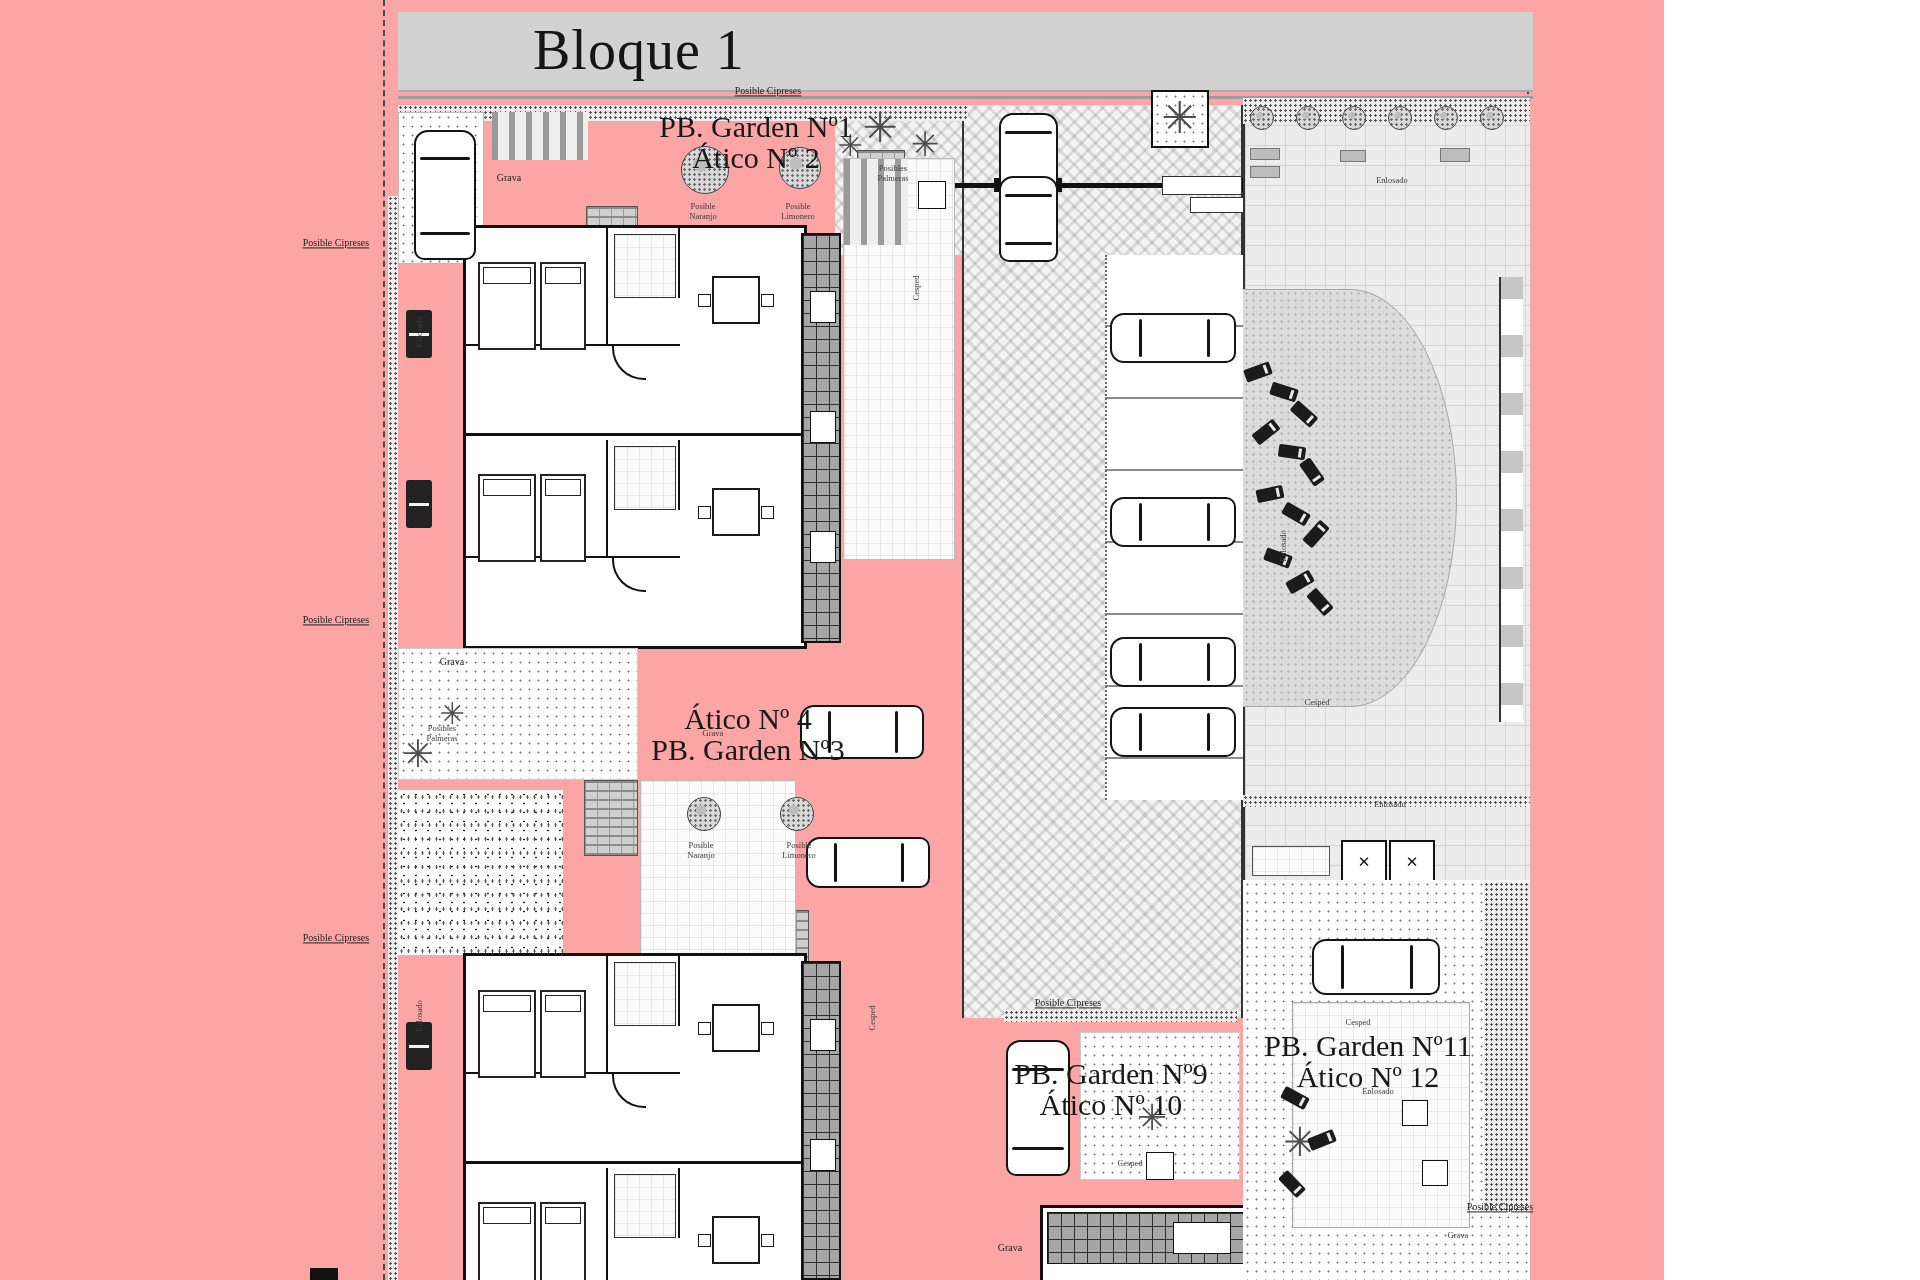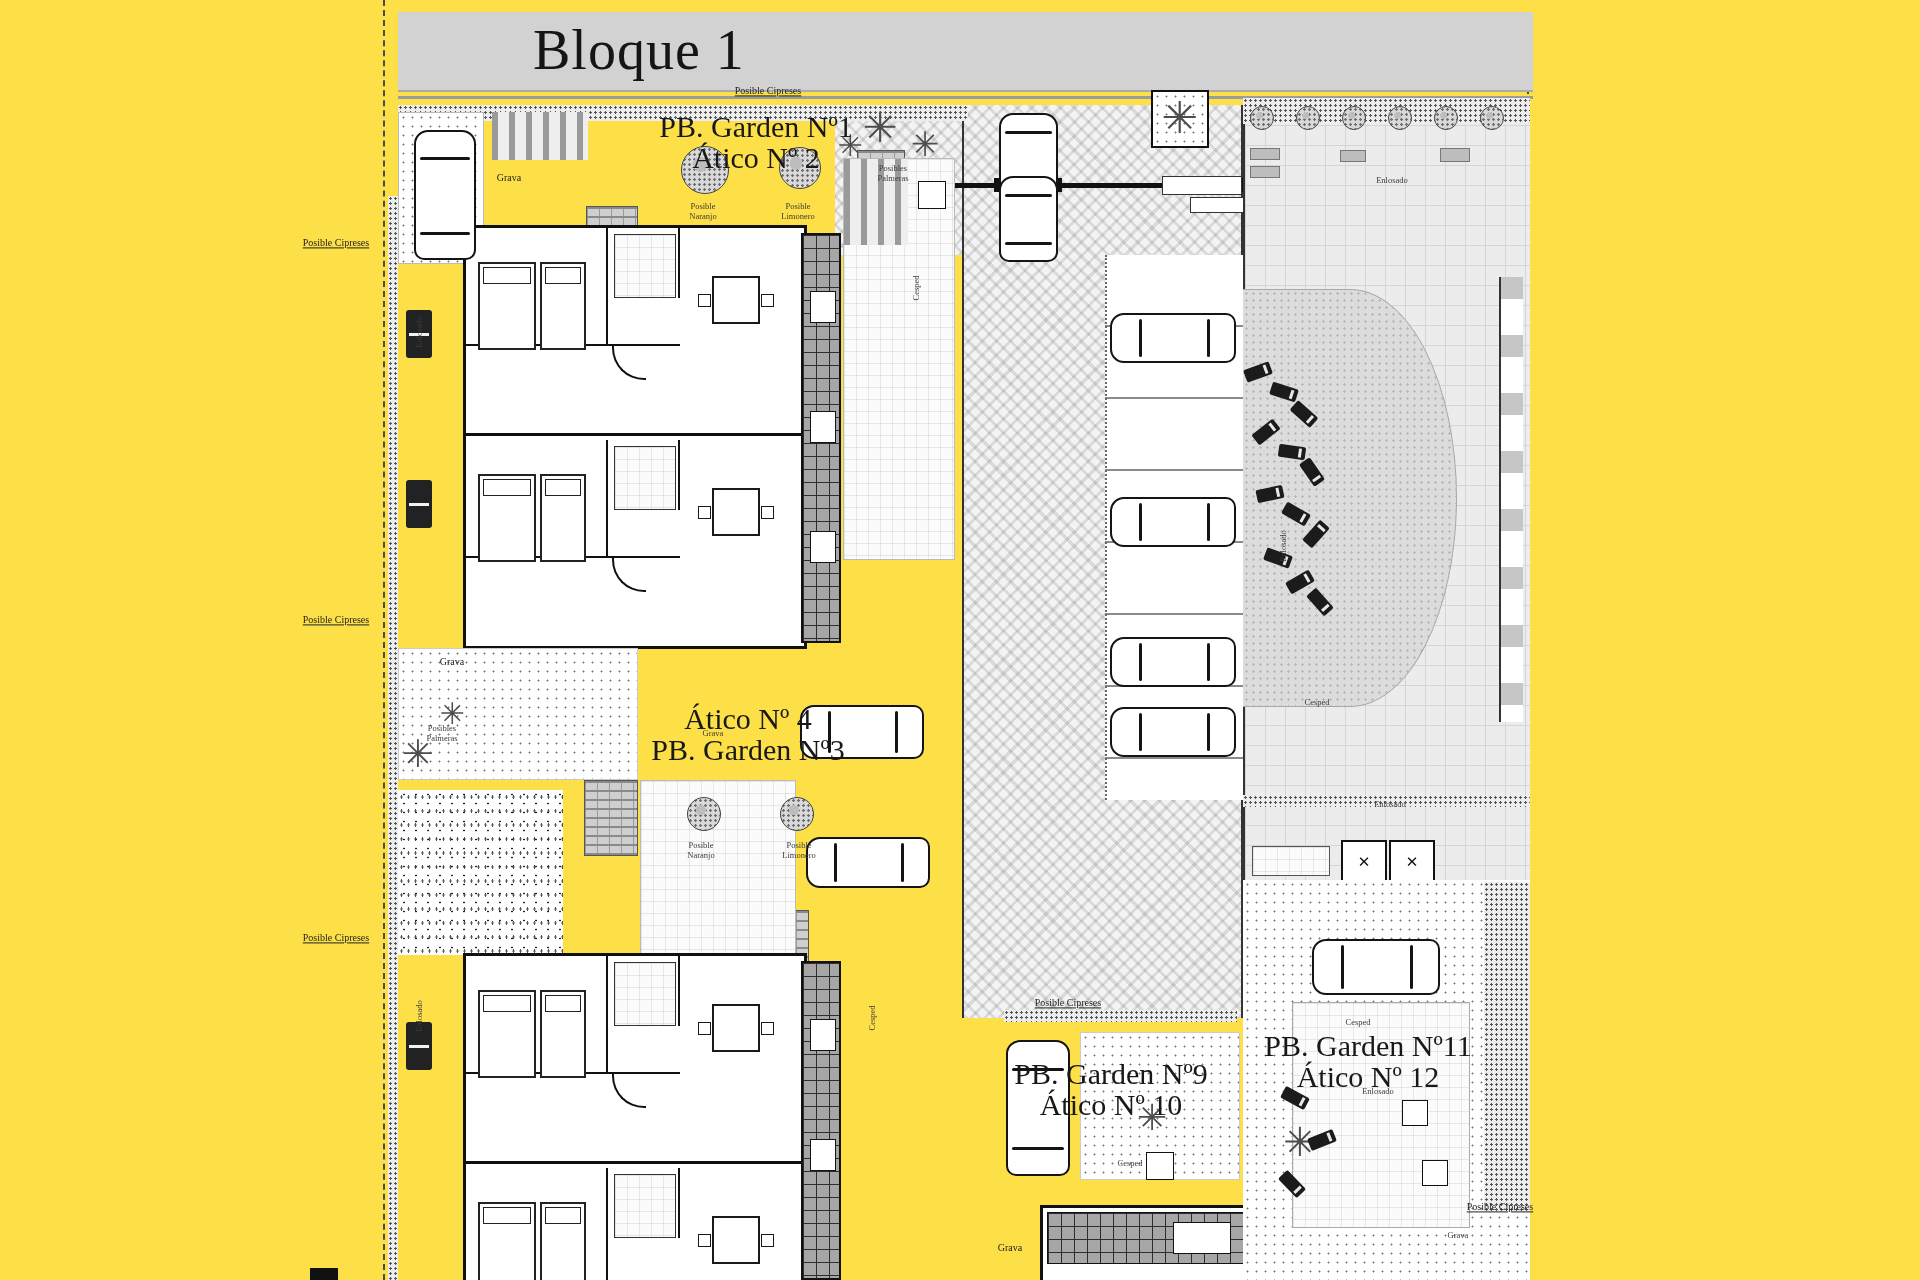--- a/index.html
+++ b/index.html
@@ -1,16 +1,16 @@
 <!DOCTYPE html>
 <html><head>
 <meta charset="utf-8">
 <style>
   html,body{margin:0;padding:0;background:#fff;}
-  #stage{position:relative;width:1920px;height:1280px;background:#fde047;overflow:hidden;
+  #stage{position:relative;width:1664px;height:1280px;background:#fca5a5;overflow:hidden;
          font-family:"Liberation Serif",serif;text-decoration:underline;}
   .a{position:absolute;box-sizing:border-box;}
   
   .herr{background-color:#f3f3f3;
     background-image:repeating-linear-gradient(45deg,rgba(0,0,0,.10) 0 3px,transparent 3px 10px),
                      repeating-linear-gradient(-45deg,rgba(0,0,0,.10) 0 3px,transparent 3px 10px);}
   .deck{background-color:#ececec;
     background-image:linear-gradient(#d5d5d5 1px,transparent 1px),linear-gradient(90deg,#d5d5d5 1px,transparent 1px);
     background-size:20px 20px;}
   .gridlight{background-color:#fbfbfb;

